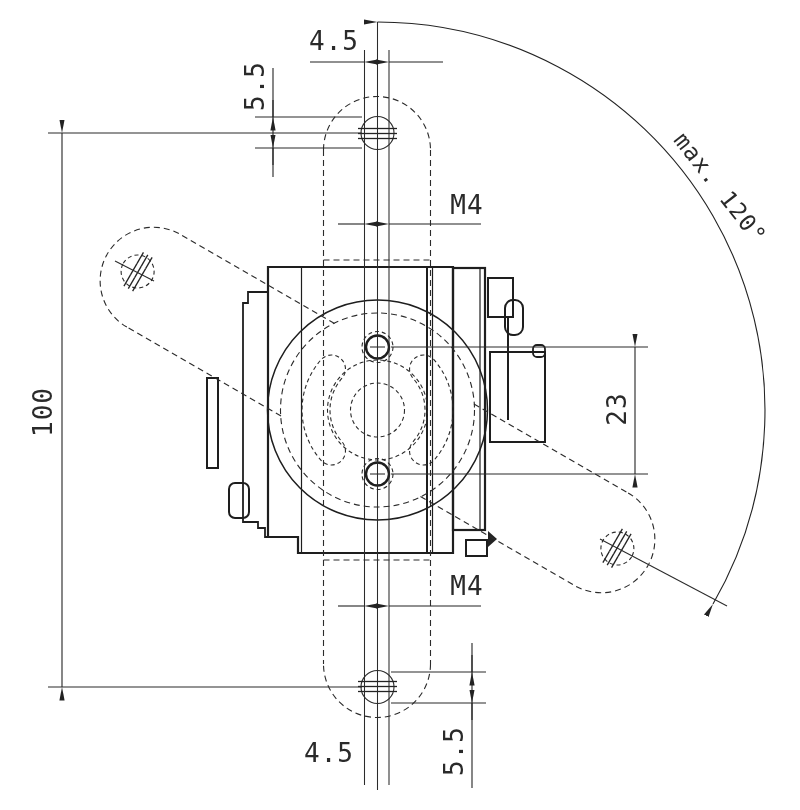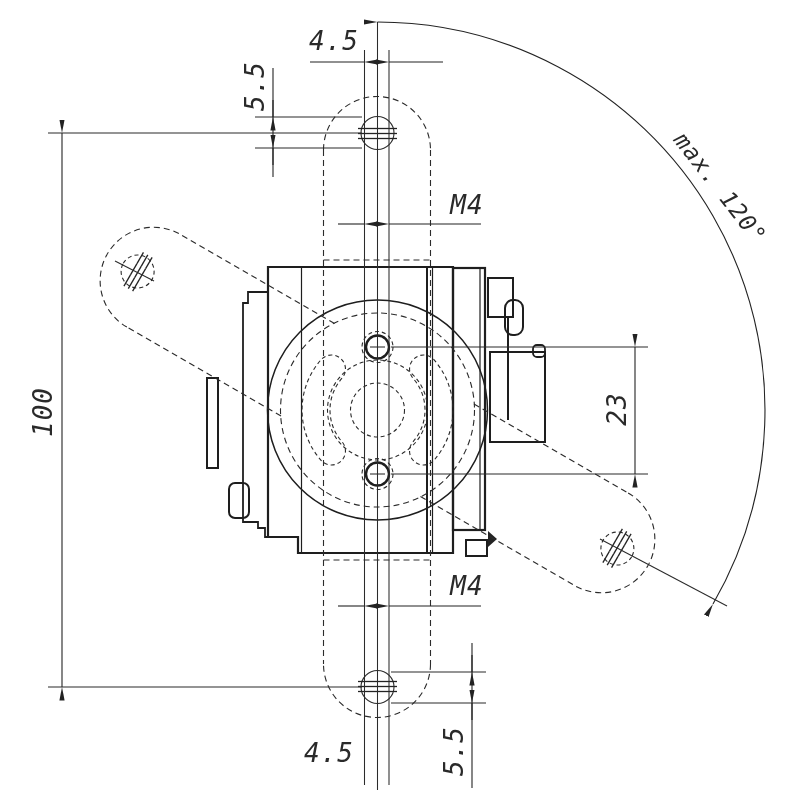--- a/index.html
+++ b/index.html
@@ -1,16 +1,16 @@
 <!DOCTYPE html>
 <html><head>
 <meta charset="utf-8">
 <style>
   html,body{margin:0;padding:0;background:#ffffff;}
-  .stage{width:800px;height:810px;background:#ffffff;position:relative;overflow:hidden;font-style:italic;}
+  .stage{width:800px;height:810px;background:#ffffff;position:relative;overflow:hidden;}
   svg{display:block;}
   text{font-family:"DejaVu Sans Mono","Liberation Mono",monospace;fill:#2a2a2a;letter-spacing:1px;}
   .dim{font-size:26px;}
   .ang{font-size:23px;}
 </style>
 </head>
 <body>
 
 <div class="stage">
 <svg width="800" height="810" viewBox="0 0 800 810">

